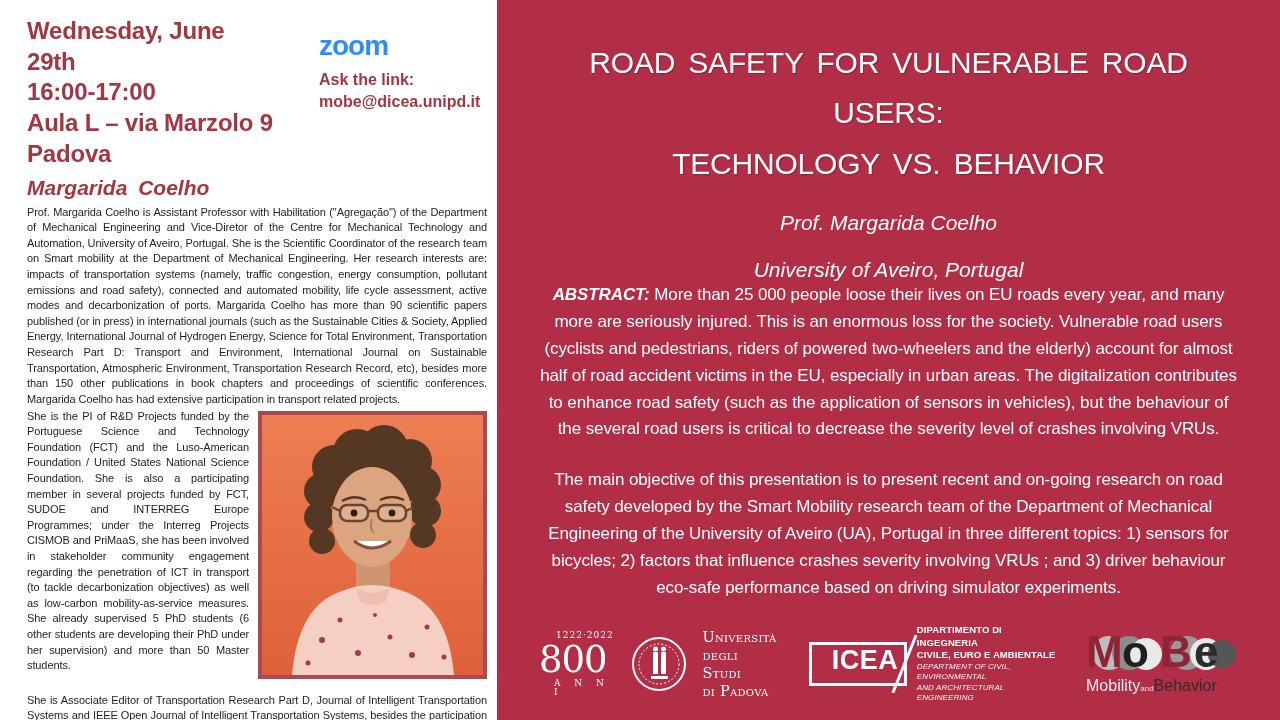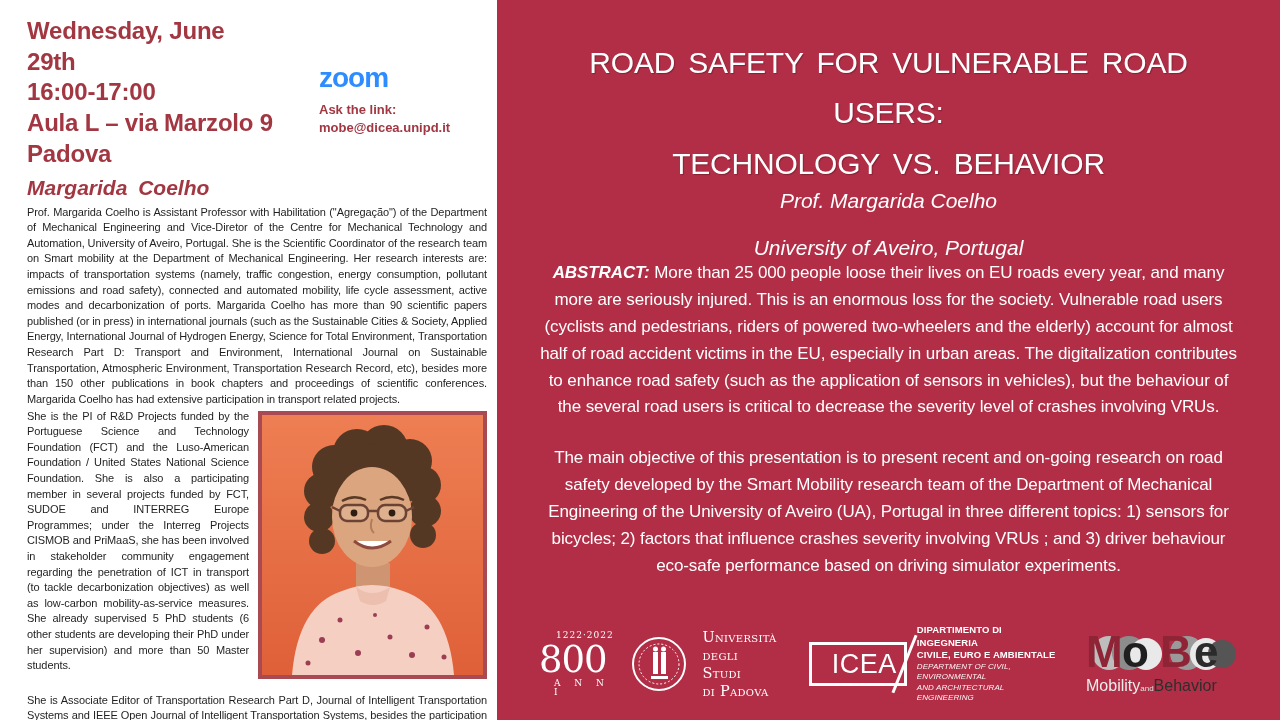--- a/index.html
+++ b/index.html
@@ -1,51 +1,51 @@
 <!DOCTYPE html>
 <html><head>
 <meta charset="utf-8">
 <style>
   html,body{margin:0;padding:0;}
   body{width:1280px;height:720px;overflow:hidden;font-family:"Liberation Sans",sans-serif;display:flex;background:#fff;}
 
   
   .left{width:497px;min-width:497px;background:#ffffff;box-sizing:border-box;padding:16px 10px 0 27px;}
-  .left-header{display:flex;align-items:center;}
+  .left-header{display:flex;align-items:flex-start;}
   .event{color:#a23742;font-weight:bold;font-size:24px;line-height:1.28;letter-spacing:-0.2px;}
   .zoom-block{margin-left:40px;margin-top:16px;width:168px;flex-shrink:0;}
   .zoom-logo{color:#2d8cff;font-size:28px;font-weight:bold;letter-spacing:-1px;line-height:1;}
-  .ask{color:#a23742;font-weight:bold;font-size:13px;margin-top:9px;line-height:1.4;}
+  .ask{color:#a23742;font-weight:bold;font-size:16px;margin-top:9px;line-height:1.4;}
   .speaker-name{color:#a23742;font-weight:bold;font-style:italic;font-size:21px;margin-top:6px;word-spacing:5px;}
   .bio{font-size:11px;line-height:1.42;text-align:justify;color:#1f1f1f;margin-top:5px;letter-spacing:-0.1px;}
   .bio p{margin:0;}
   .bio .p2{margin-top:1px;}
   .photo-frame{float:right;width:221px;height:260px;border:4px solid #a94a52;margin:3px 0 8px 9px;background:#e2683f;}
   .photo-frame svg{display:block;}
   .bio-p3{clear:both;padding-top:6px;}
 
   
   .right{flex:1;background:#b12e46;color:#ffffff;display:flex;flex-direction:column;align-items:center;text-align:center;box-sizing:border-box;padding:38px 42px 0 42px;}
   .title{font-size:30px;font-weight:normal;line-height:1.68;letter-spacing:-0.2px;word-spacing:5px;text-shadow:1px 1px 1px rgba(0,0,0,0.25);}
-  .talk-speaker{font-style:italic;font-size:21px;}
+  .talk-speaker{font-style:italic;font-size:21px;margin-top:22px;}
   .talk-aff{font-style:italic;font-size:21px;margin-top:23px;}
   .abstract{font-size:17px;line-height:1.58;letter-spacing:-0.1px;}
   .abstract-label{font-weight:bold;font-style:italic;}
   .objective{margin-top:24px;font-size:17px;line-height:1.58;letter-spacing:-0.1px;}
 
   
   .logos{margin-top:auto;margin-bottom:8px;display:flex;align-items:center;justify-content:center;gap:16px;width:100%;padding-bottom:8px;}
   .logo-800{font-family:"DejaVu Serif",serif;text-align:left;line-height:1;}
   .logo-800 .years{font-size:9px;letter-spacing:1px;margin-left:17px;}
   .logo-800 .num{font-size:37px;letter-spacing:-1px;margin-top:1px;}
   .logo-800 .anni{font-size:9px;letter-spacing:5.5px;margin-left:15px;margin-top:1px;}
   .seal{flex-shrink:0;}
   .unipd-text{font-family:"DejaVu Serif",serif;font-variant:small-caps;font-size:14.5px;line-height:1.25;text-align:left;letter-spacing:0.3px;}
   .icea-wrap{display:flex;align-items:center;gap:10px;margin-left:16px;}
-  .icea-box{position:relative;border:3px solid #fff;width:86px;height:38px;display:flex;align-items:center;justify-content:flex-start;padding-left:20px;font-size:27px;font-weight:normal;letter-spacing:0.5px;}
+  .icea-box{position:relative;border:3px solid #fff;width:86px;height:38px;display:flex;justify-content:flex-start;padding-left:20px;font-size:27px;font-weight:bold;letter-spacing:0.5px;}
   .icea-slash{position:absolute;right:-2px;top:-12px;width:3px;height:62px;background:#fff;transform:rotate(22deg);}
   .dept{text-align:left;font-size:9.5px;font-weight:bold;line-height:1.32;letter-spacing:0.1px;}
   .dept .en{font-size:8px;font-style:italic;font-weight:normal;opacity:0.95;}
   .mobe{position:relative;width:152px;height:60px;margin-left:14px;flex-shrink:0;}
   .mobe .circ{position:absolute;border-radius:50%;}
   .mobe .letter{position:absolute;font-weight:bold;font-size:44px;line-height:1;top:-4px;}
   .mobe-tag{position:absolute;bottom:0;left:0;width:100%;text-align:left;font-size:16px;line-height:1;}
   .mobe-tag .t1{color:#ededed;}
   .mobe-tag .tand{color:#e0e0e0;font-size:8px;}
   .mobe-tag .t2{color:#2e2e2e;}

